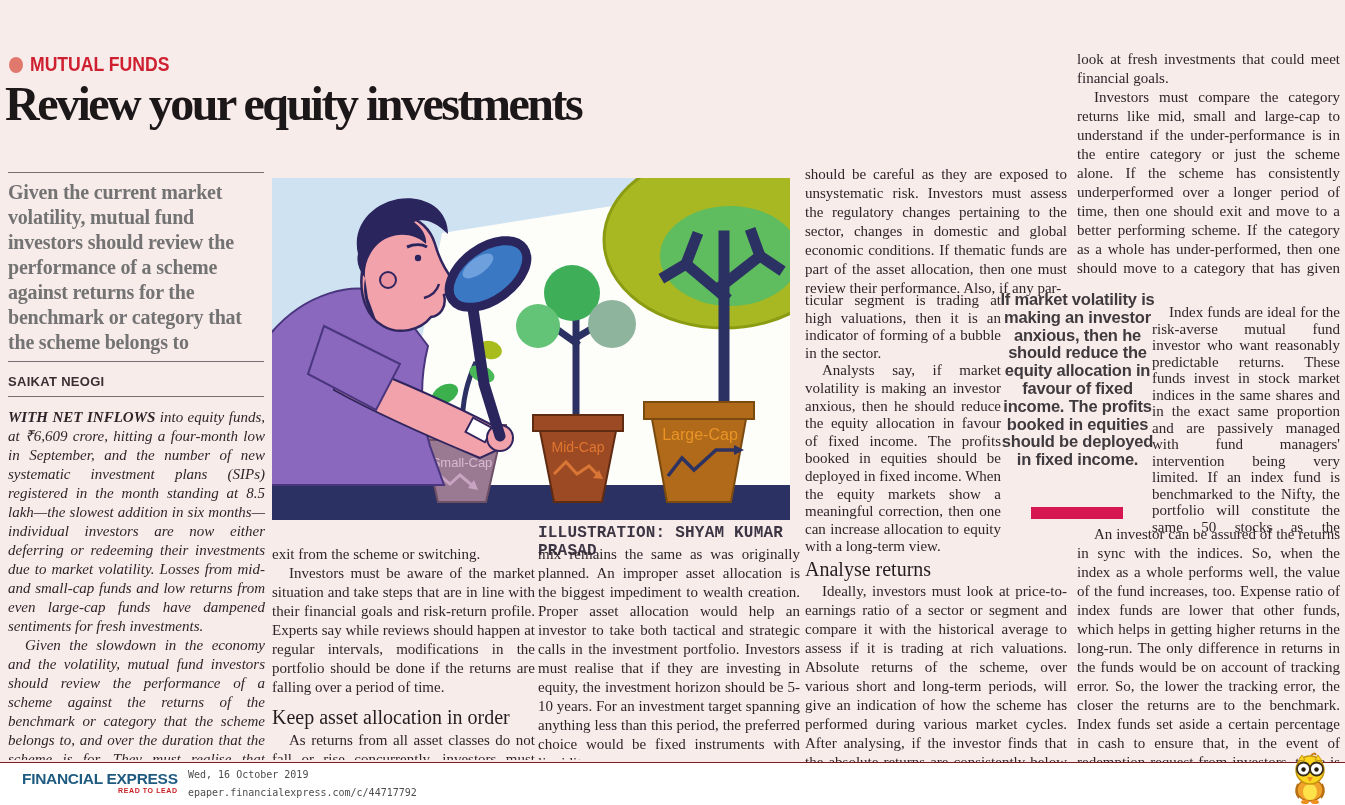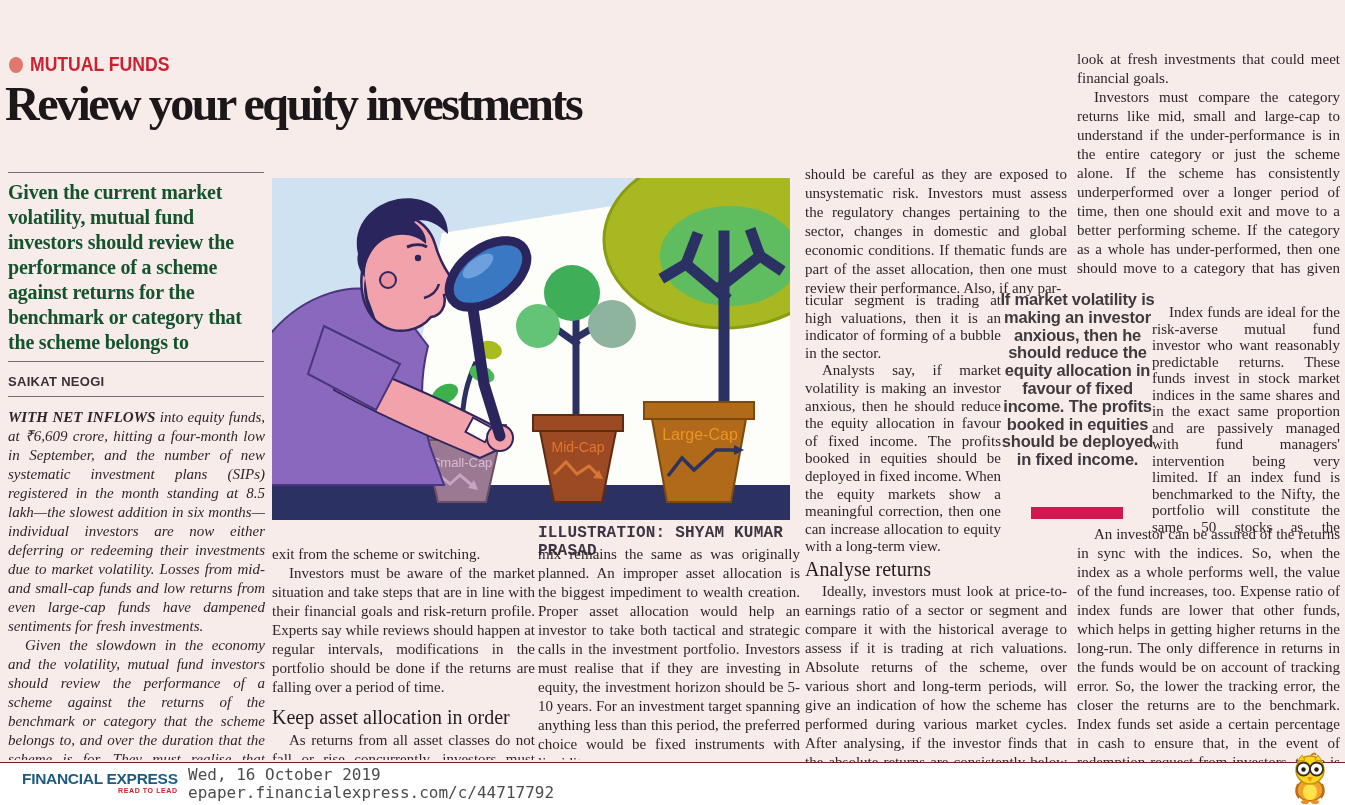--- a/index.html
+++ b/index.html
@@ -19,21 +19,21 @@
     transform:scaleX(0.88); transform-origin:left center; white-space:nowrap;
   }
   
   .headline {
     font-family:"Liberation Serif", serif; font-weight:700;
     font-size:48px; letter-spacing:-2.5px; color:#1c1719; white-space:nowrap;
   }
   
   .rule { height:0; border-top:1.5px solid #7a6d71; }
   .standfirst {
-    font-weight:700; font-size:20px; line-height:25px; color:#14532d;
+    font-weight:700; font-size:20px; line-height:25px; color:#737373;
     letter-spacing:-0.2px;
   }
   .byline {
     font-family:"Liberation Sans", sans-serif; font-weight:700;
     font-size:13px; letter-spacing:0.3px; color:#3b2f34;
   }
   
   .body-col { font-size:15px; line-height:19px; text-align:justify; overflow:hidden; }
   .body-col p { margin:0; }
   .ind { text-indent:17px; }
@@ -60,21 +60,21 @@
   }
   .fe-logo {
     font-family:"Liberation Sans", sans-serif; font-weight:700;
     font-size:15.5px; letter-spacing:-0.3px; color:#1f5b80; white-space:nowrap;
   }
   .fe-tagline {
     font-family:"Liberation Sans", sans-serif; font-weight:700;
     font-size:7px; letter-spacing:0.6px; color:#cb2027; text-align:right; margin-top:-1px;
   }
   .mono-line {
-    font-family:"DejaVu Sans Mono", monospace; font-size:16px; color:#4c4c4c;
+    font-family:"DejaVu Sans Mono", monospace; font-size:10px; color:#4c4c4c;
     line-height:18px; white-space:nowrap;
   }
 </style>
 </head>
 <body>
 
 <div id="page">
 
   <div class="abs kicker-dot" style="left:9px; top:57px;"></div>
   <div class="abs kicker-label" style="left:30px; top:53px;">MUTUAL FUNDS</div>

